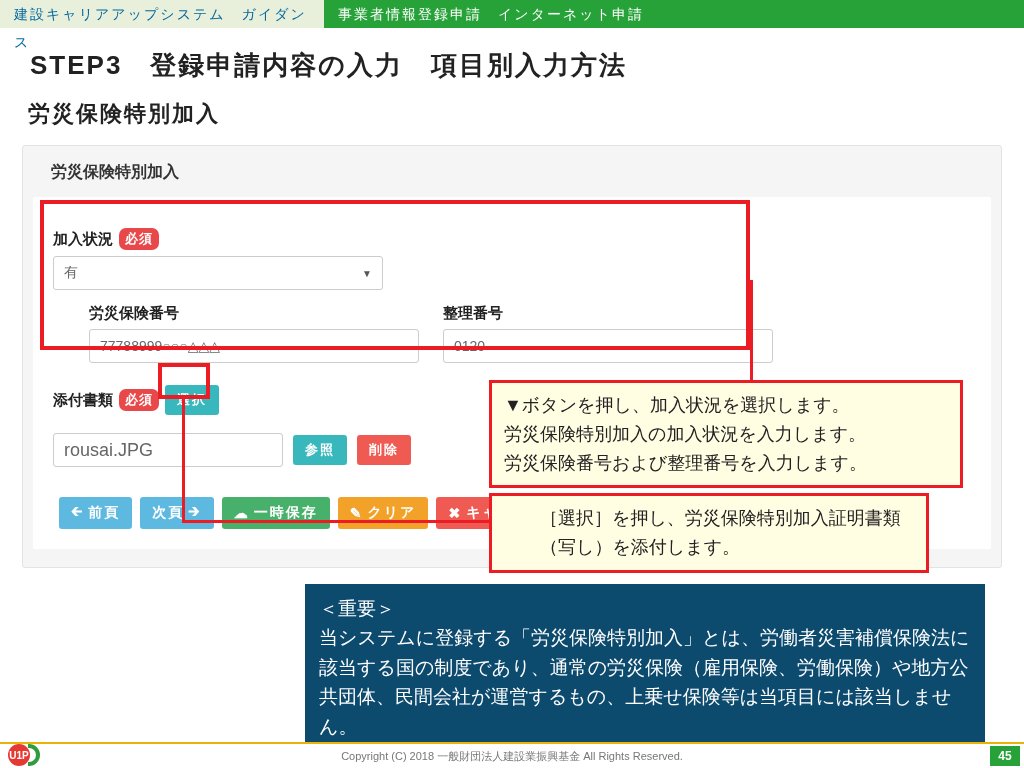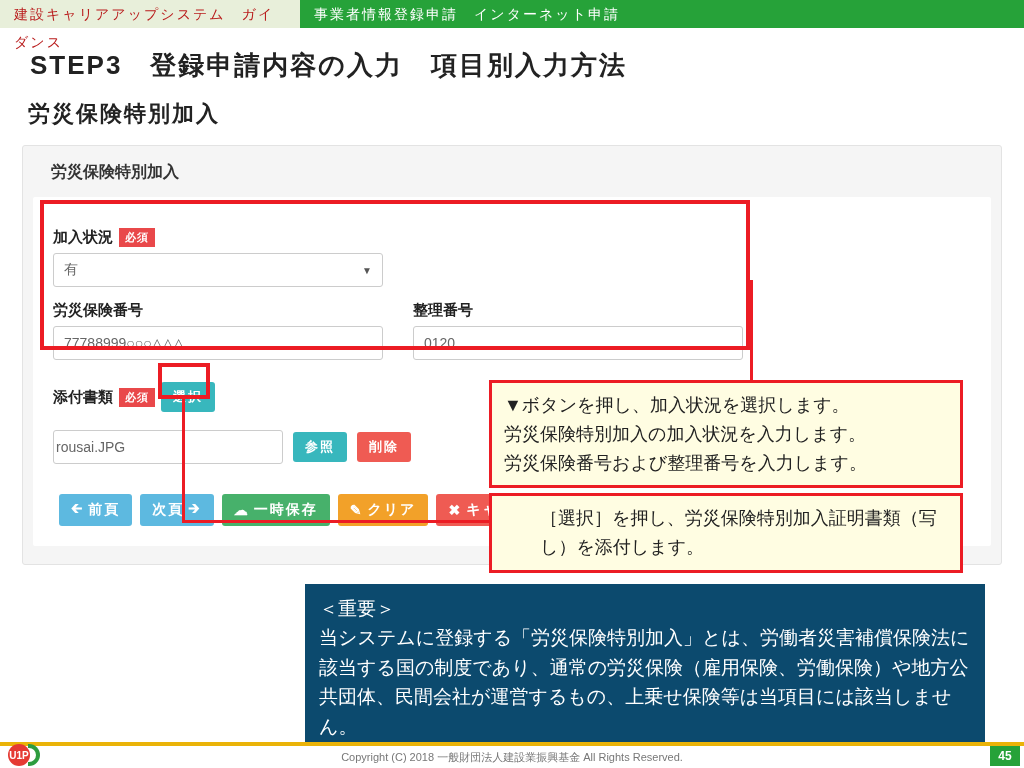--- a/index.html
+++ b/index.html
@@ -2,22 +2,22 @@
 <html><head>
 <meta charset="utf-8">
 <style>
   * { margin: 0; padding: 0; box-sizing: border-box; }
   html, body { width: 1024px; height: 768px; font-family: "Yu Gothic", "Meiryo", sans-serif; background: #fff; color: #222; }
   .page { position: relative; width: 1024px; height: 768px; overflow: hidden; }
 
   
   .top-bar { display: flex; }
   .banner-left {
-    background: #e8efda; color: #b91c1c; font-size: 14px; letter-spacing: 2px;
-    height: 28px; line-height: 28px; padding: 0 14px; width: 300px;
+    background: #e8efda; color: #0369a1; font-size: 14px; letter-spacing: 2px;
+    height: 28px; line-height: 28px; padding: 0 14px; width: 324px;
   }
   .banner-right {
     background: #26a239; color: #fff; font-size: 14px; letter-spacing: 2px;
     height: 28px; line-height: 28px; padding: 0 14px; flex: 1;
   }
 
   .h1 {
     font-size: 26px; font-weight: 700; letter-spacing: 2px;
     margin: 20px 0 16px 30px;
   }
@@ -32,30 +32,30 @@
     padding: 0 0 18px 0;
   }
   .panel-title {
     font-size: 16px; font-weight: 700; padding: 16px 22px 14px 28px; color: #333;
   }
   .panel-body { background: #fff; margin: 0 10px; padding: 14px 20px 20px 20px; border-radius: 2px; }
 
   .row { margin-bottom: 14px; margin-top: 17px; }
   .label { font-size: 15px; font-weight: 700; margin-bottom: 6px; display: flex; align-items: center; gap: 6px; }
   .badge-req {
-    display: inline-block; background: #e9484a; color: #fff; font-size: 11px; font-weight: 700;
-    padding: 2px 6px; border-radius: 0; letter-spacing: 1px;
+    display: inline-block; background: #e9484a; color: #fff; font-size: 13px; font-weight: 700;
+    padding: 2px 6px; border-radius: 7px; letter-spacing: 1px;
   }
   .input, .select {
     width: 330px; height: 34px; border: 1px solid #ccc; border-radius: 3px;
     background: #fff; font-size: 14px; color: #666; padding: 0 10px;
     display: flex; align-items: center; justify-content: space-between;
   }
   .select-caret { font-size: 10px; color: #555; }
-  .fields-two { display: flex; gap: 30px; }
+  .fields-two { display: flex; gap: 24px; margin-left: 36px; }
   .field { }
   .field .label { font-size: 15px; }
 
   
   .hl-frame { position: absolute; border: 4px solid #ec1c24; pointer-events: none; }
 
   
   .attach-row { margin-top: 22px; display: flex; align-items: center; gap: 6px; }
   .btn {
     display: inline-flex; align-items: center; justify-content: center;
@@ -64,41 +64,41 @@
   }
   .btn-teal { background: #38b7bd; }
   .btn-sky  { background: #5db9e0; }
   .btn-green{ background: #47b16b; }
   .btn-orange{ background: #f2a129; }
   .btn-red  { background: #ef5b53; }
 
   .file-row { margin-top: 18px; display: flex; align-items: center; gap: 10px; }
   .file-input {
     width: 230px; height: 34px; border: 1px solid #ccc; border-radius: 3px; background: #fff;
-    font-size: 14px; color: #666; padding: 0 2px; display: flex; align-items: center;
+    font-size: 18px; color: #666; padding: 0 10px; display: flex; align-items: center;
   }
 
   .action-row { margin-top: 30px; display: flex; gap: 8px; padding-left: 6px; }
   .action-row .btn { height: 32px; font-size: 14px; padding: 0 12px; }
 
   
   .callout {
     position: absolute; background: #fffde2; border: 3px solid #ec1c24;
     font-size: 18px; line-height: 1.6; padding: 8px 12px; color: #222;
   }
 
   .important-box {
     position: absolute; background: #0c4a6e; color: #fff;
     font-size: 19px; line-height: 1.55; padding: 10px 14px 12px 14px;
   }
 
   
   .footer {
     position: absolute; left: 0; right: 0; bottom: 0; height: 26px;
-    border-top: 4px solid #eab308; display: flex; align-items: center; justify-content: center;
+    border-top: 2px solid #eab308; display: flex; align-items: center; justify-content: center;
     font-size: 11px; color: #777; background: #fff;
   }
   .page-num {
     position: absolute; right: 4px; bottom: 2px; width: 30px; height: 20px;
     background: #26a239; color: #fff; font-size: 12px; font-weight: 700;
     display: flex; align-items: center; justify-content: center;
   }
   .logo {
     position: absolute; left: 8px; bottom: 2px; display: flex; align-items: center;
   }
@@ -205,21 +205,21 @@
 
   <div class="connector-v" style="left:750px; top:280px; height:105px;"></div>
   <div class="connector-h" style="left:489px; top:382px; width:262px;"></div>
 
   <div class="connector-v" style="left:182px; top:399px; height:123px;"></div>
   <div class="connector-h" style="left:182px; top:520px; width:308px;"></div>
 
   <div class="callout" style="left:489px; top:380px; width:474px; white-space:pre-line;">▼ボタンを押し、加入状況を選択します。
 労災保険特別加入の加入状況を入力します。
 労災保険番号および整理番号を入力します。</div>
-  <div class="callout" style="left:489px; top:493px; width:474px;padding-left:48px;">［選択］を押し、労災保険特別加入証明書類（写し）を添付します。</div>
+  <div class="callout" style="left:489px; top:493px; width:440px;padding-left:48px;">［選択］を押し、労災保険特別加入証明書類（写し）を添付します。</div>
 
   <div class="important-box" style="left:305px; top:584px; width:680px;">
     <div>＜重要＞</div>
     <div>当システムに登録する「労災保険特別加入」とは、労働者災害補償保険法に該当する国の制度であり、通常の労災保険（雇用保険、労働保険）や地方公共団体、民間会社が運営するもの、上乗せ保険等は当項目には該当しません。</div>
   </div>
 
   <div class="footer">
     <span>Copyright (C) 2018 一般財団法人建設業振興基金 All Rights Reserved.</span>
   </div>
   <div class="logo">

